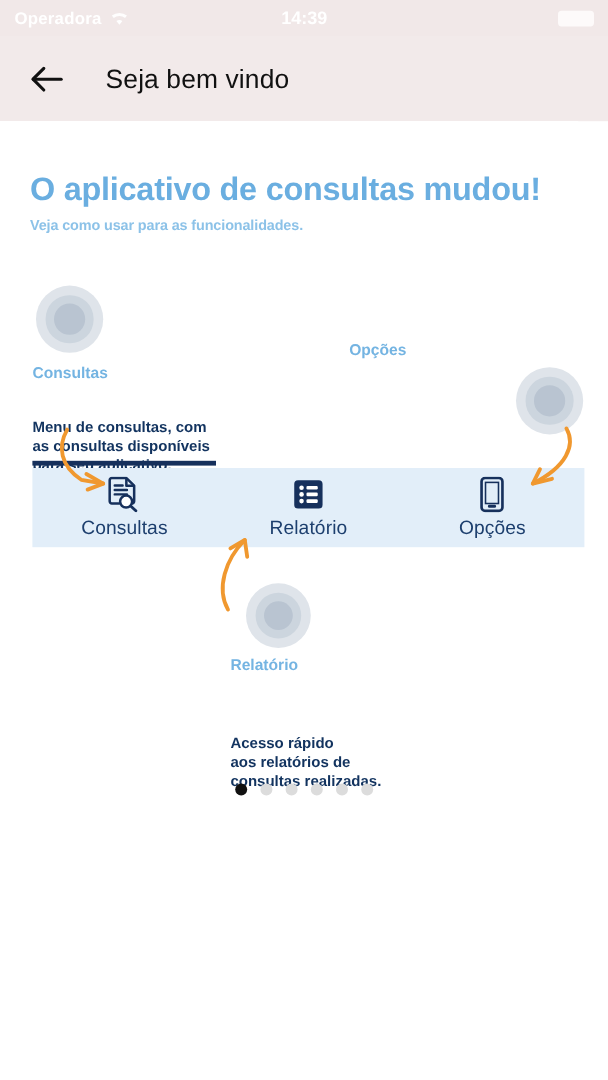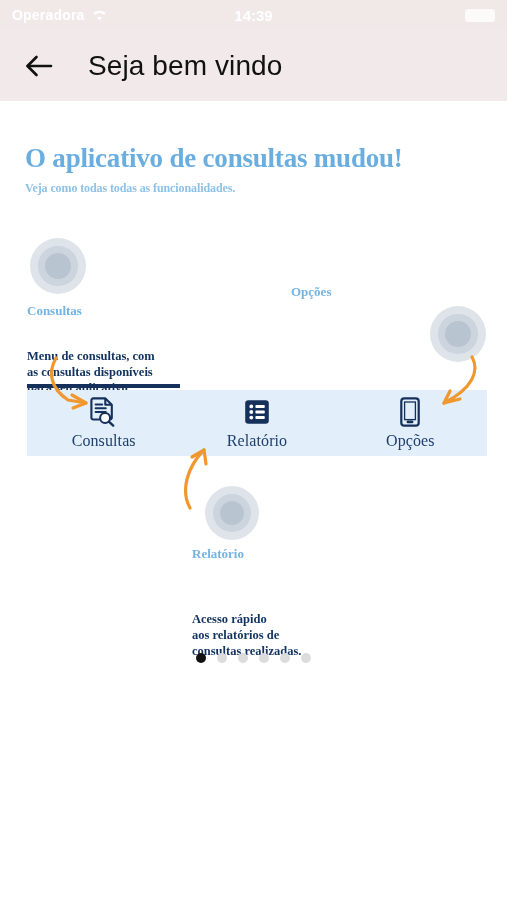--- a/index.html
+++ b/index.html
@@ -72,34 +72,33 @@
   .back-btn {
     width: 54px;
     height: 54px;
     margin-left: 12px;
     display: flex;
     align-items: center;
     justify-content: center;
     cursor: pointer;
   }
   .app-bar-title {
-    font-size: 28px;
+    font-size: 22px;
     color: #111111;
     margin-left: 22px;
     letter-spacing: 0.1px;
   }
 
   
   .content {
     position: absolute;
     top: 101px; left: 0;
     width: 482px;
     height: 799px;
     background: #ffffff;
-    font-family: Liberation Serif, serif;
   }
 
   .headline {
     position: absolute;
     left: 25px;
     top: 42px;
     font-size: 27px;
     font-weight: bold;
     color: #6aaee0;
     letter-spacing: -0.2px;
@@ -245,21 +244,21 @@
       <path d="M11.5 2 L2.5 11 L11.5 20" fill="none" stroke="#111111" stroke-width="2.6" stroke-linecap="round" stroke-linejoin="round"></path>
       <path d="M2.8 11 L26 11" fill="none" stroke="#111111" stroke-width="2.6" stroke-linecap="round"></path>
     </svg>
   </div>
   <div class="app-bar-title">Seja bem vindo</div>
 </div>
 
 <div class="content">
 
   <div class="headline">O aplicativo de consultas mudou!</div>
-  <div class="subhead">Veja como todas todas as funcionalidades.</div>
+  <div class="subhead">Veja como usar para as funcionalidades.</div>
 
   <div class="ripple" style="left:30px; top:137px; width:56px; height:56px;"></div>
   <div class="anno-title" style="left:27px; top:202px;">Consultas</div>
   <div class="anno-body" style="left:27px; top:219px;margin-top:28px;">Menu de consultas, com
 as consultas disponíveis
 para seu aplicativo.</div>
 
   <div class="ripple" style="left:430px; top:205px; width:56px; height:56px;"></div>
   <div class="anno-title" style="left:291px; top:183px;">Opções</div>
 

